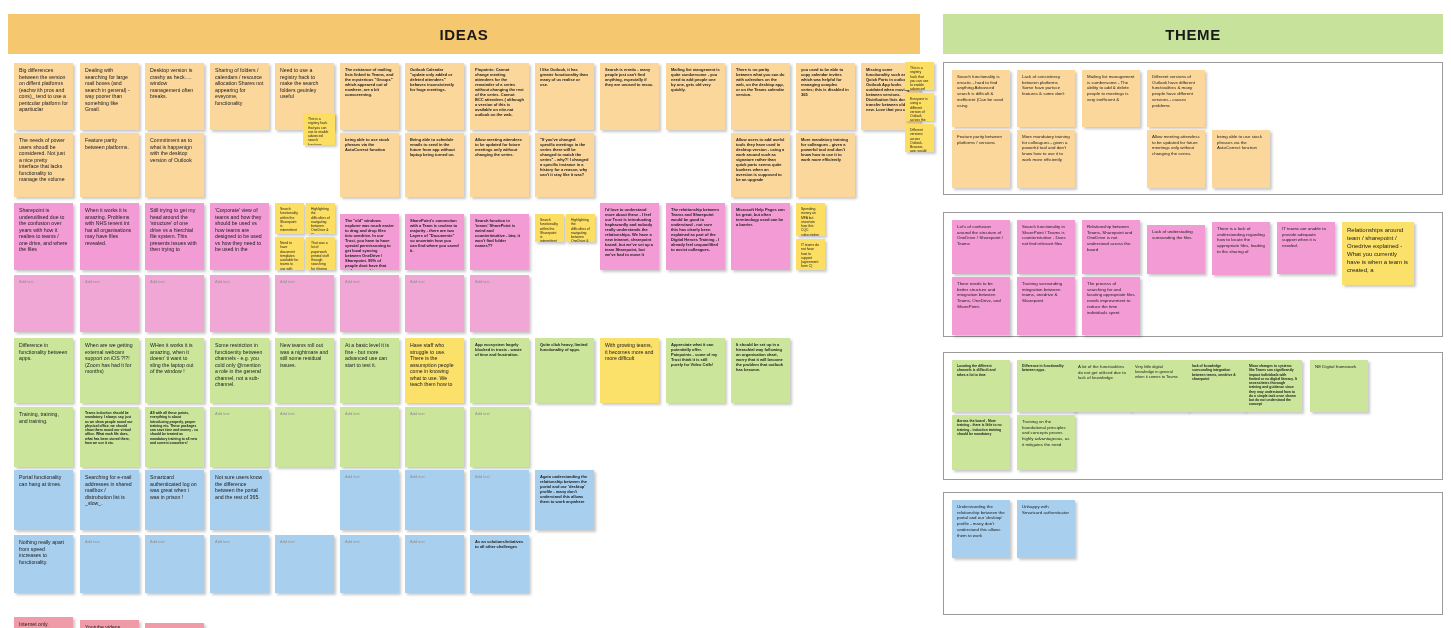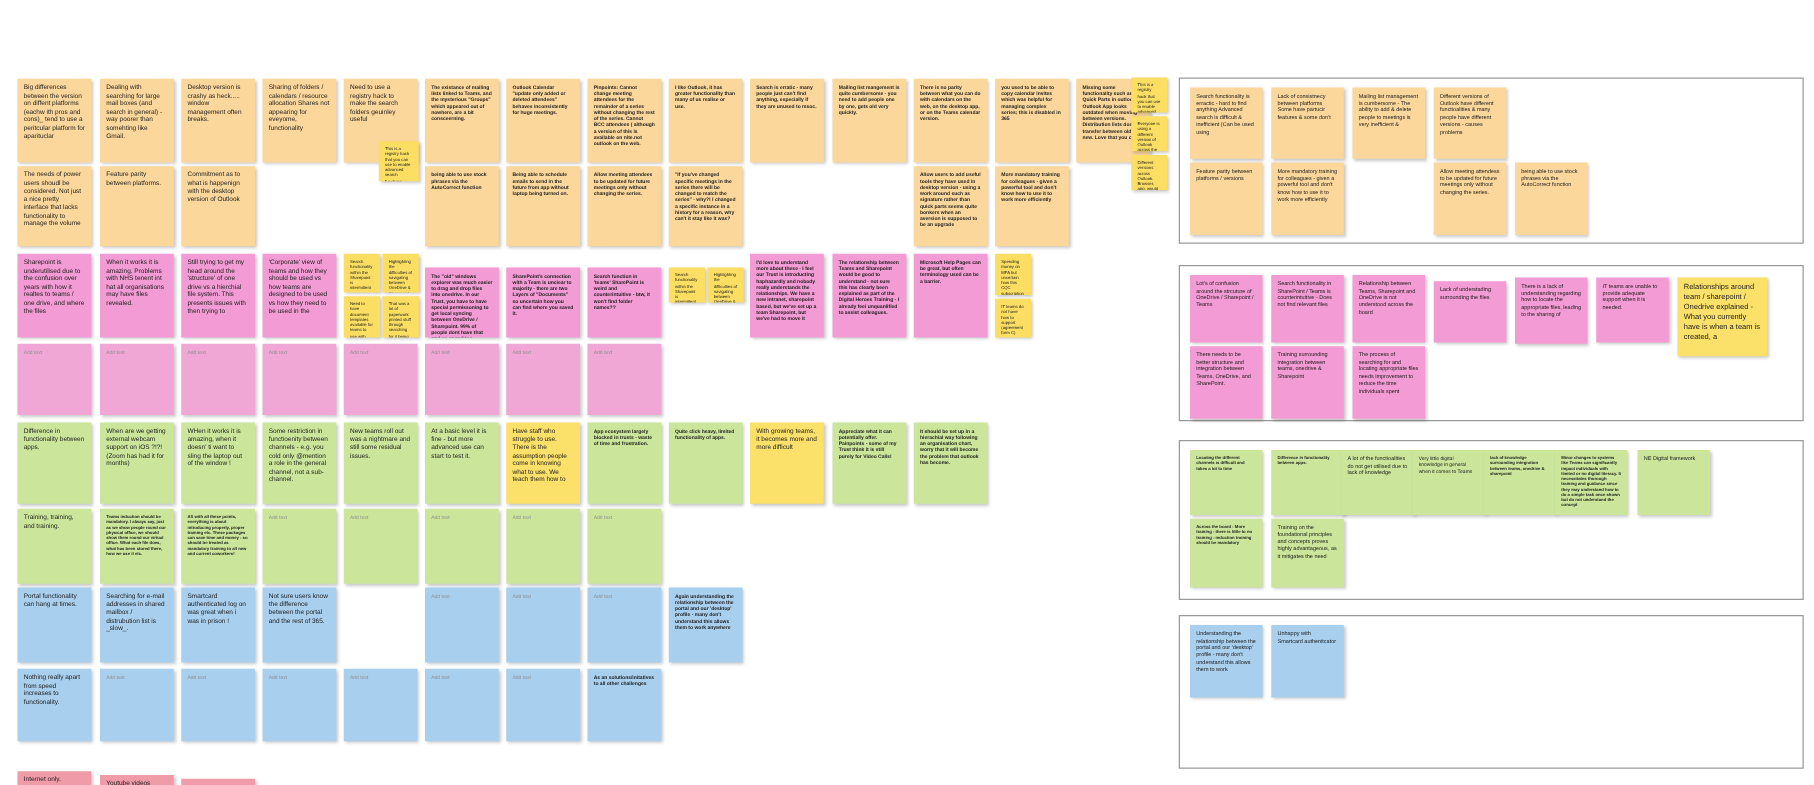--- a/index.html
+++ b/index.html
@@ -67,20 +67,22 @@
   .ph    { color: #8f8f8f; }
 
   .theme-note { font-size: 4.4px; line-height: 1.3; }
   .theme-note.big { font-size: 6.0px; line-height: 1.35; }
 </style>
 </head>
 <body>
 
 <div id="board">
 
+  <div class="sec-header" id="ideas-header">IDEAS</div>
+  <div class="sec-header" id="theme-header">THEME</div>
 
   <div class="theme-frame" id="tf-orange"></div>
   <div class="theme-frame" id="tf-pink"></div>
   <div class="theme-frame" id="tf-green"></div>
   <div class="theme-frame" id="tf-blue"></div>
 
   <div class="note c-orange t-lg" style="left:14px;top:63px;width:59px;height:67px">Big differences between the version on diffent platforms (eachw ith pros and cons)_ tend to use a peritcular platform for aparituclar</div>
   <div class="note c-orange t-lg" style="left:80px;top:63px;width:59px;height:67px">Dealing with searching for large mail boxes (and search in general) - way poorer than somehting like Gmail.</div>
   <div class="note c-orange t-lg" style="left:145px;top:63px;width:59px;height:67px">Desktop version is crashy as heck..... window management often breaks.</div>
   <div class="note c-orange t-lg" style="left:210px;top:63px;width:59px;height:67px">Sharing of folders / calendars / resource allocation Shares not appearing for eveyome, functionality</div>

